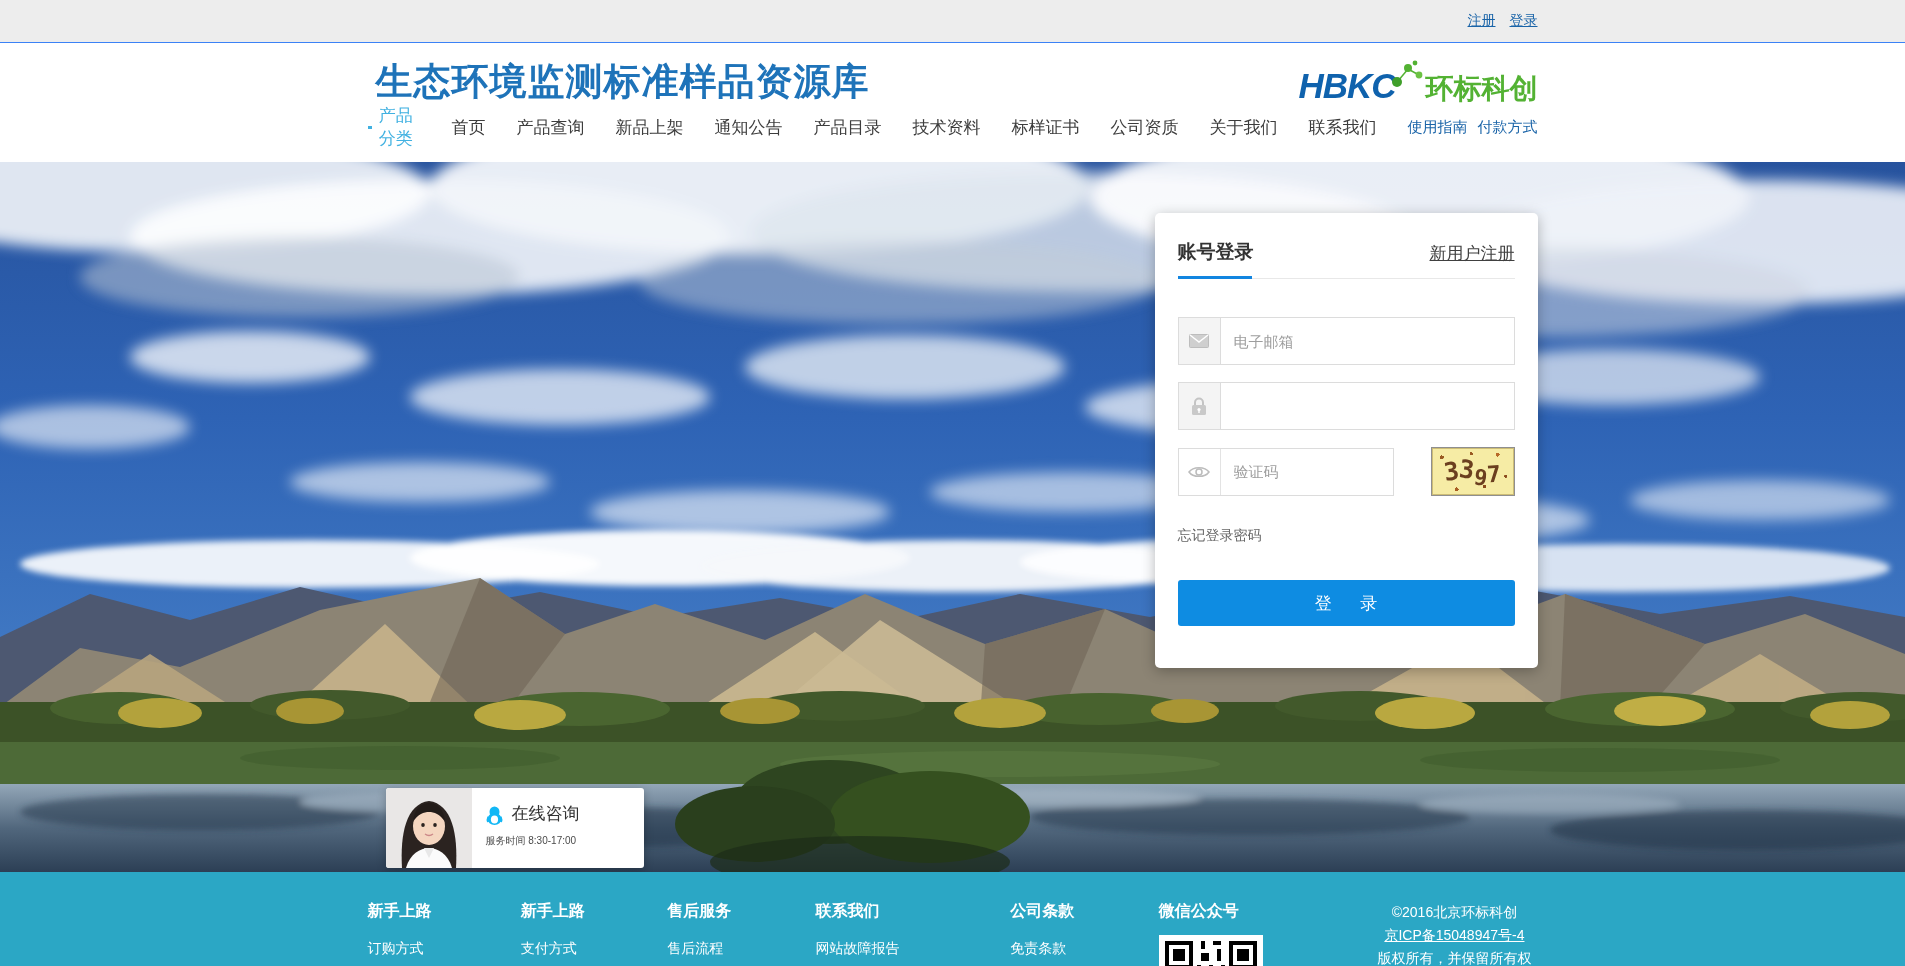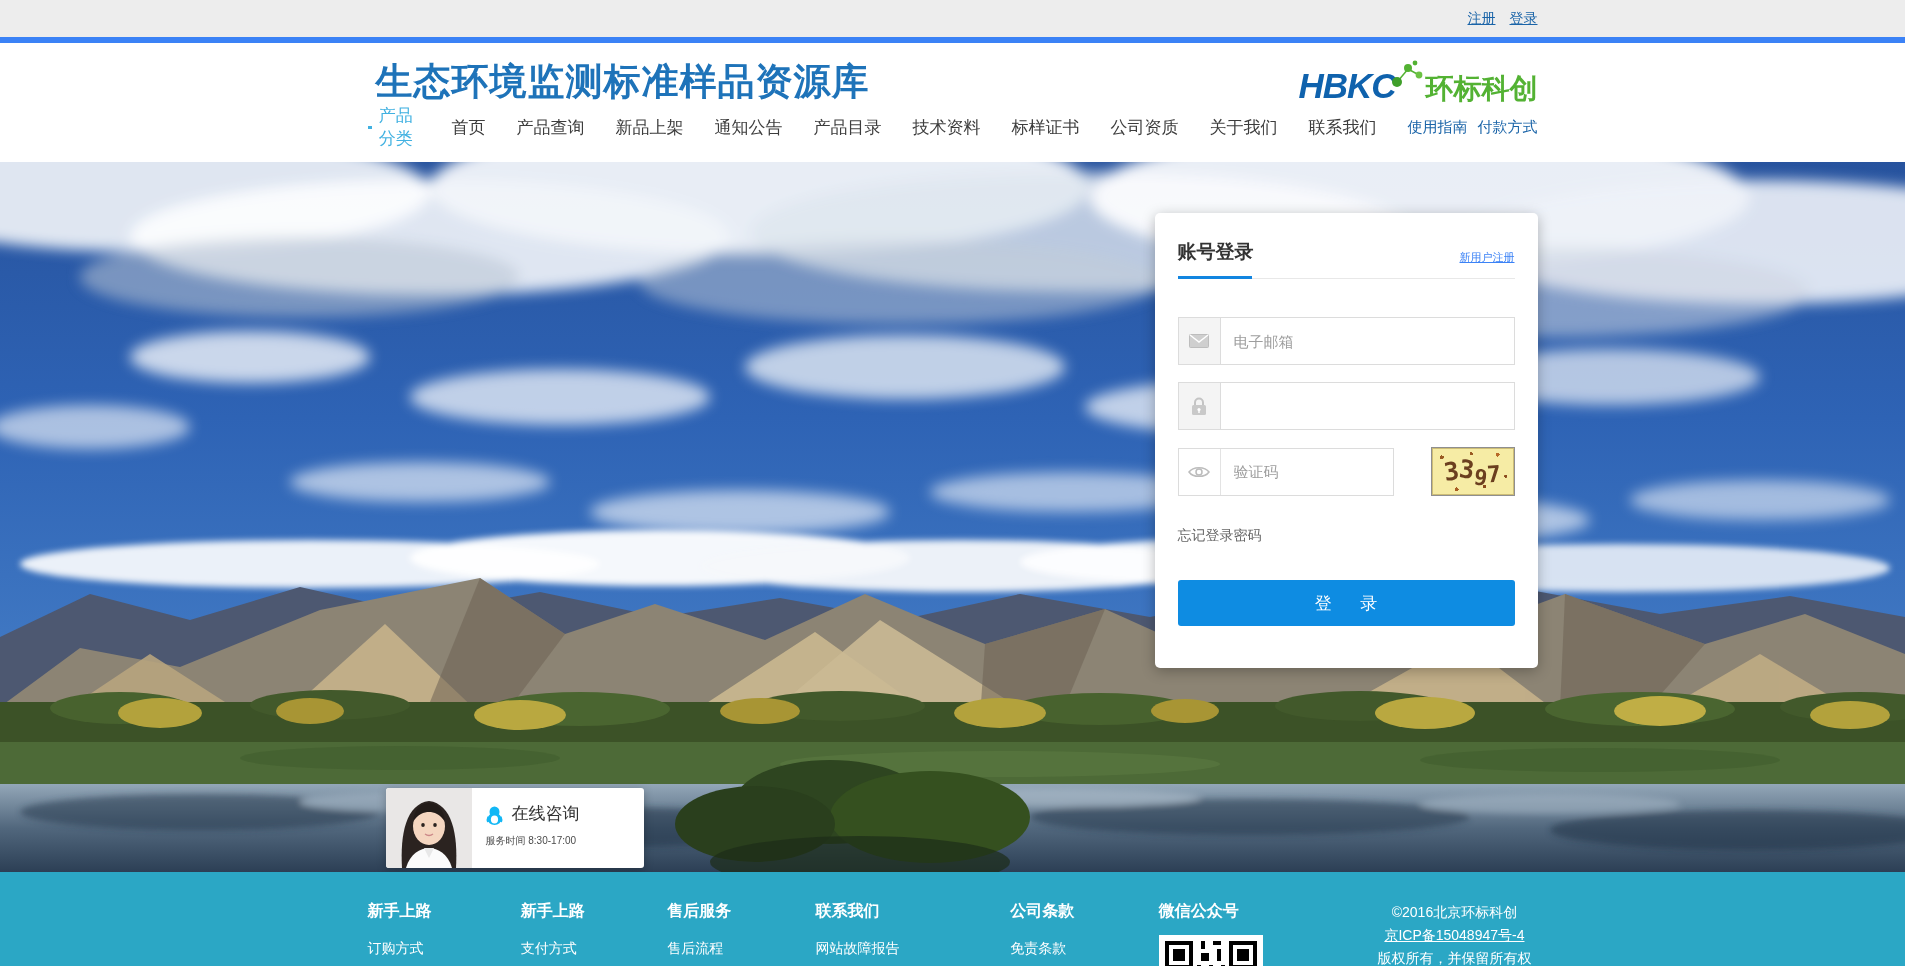--- a/index.html
+++ b/index.html
@@ -3,21 +3,21 @@
 <meta charset="utf-8">
 <style>
   * { margin:0; padding:0; box-sizing:border-box; }
   html,body { background:#fff; }
   body { font-family:"Liberation Sans","DejaVu Sans",sans-serif; }
   .page { width:1905px; height:966px; overflow:hidden; position:relative; background:#fff; }
   .container { width:1170px; margin:0 auto; position:relative; }
   a { cursor:pointer; }
 
   
-  .topbar { height:43px; background:#ededed; border-bottom:6px solid #3b82f6; }
+  .topbar { height:43px; background:#ededed; border-bottom:1px solid #3b82f6; }
   .topbar .container { height:100%; display:flex; align-items:center; justify-content:flex-end; }
   .topbar a { font-size:14px; color:#1a64a8; text-decoration:underline; margin-left:14px; }
 
   
   .header { height:119px; background:#fff; }
   .header .container { height:100%; }
   .site-title { position:absolute; left:8px; top:14px; font-size:37px; font-weight:bold; color:#1e73b9; letter-spacing:1px; white-space:nowrap; }
   .logo { position:absolute; right:0; top:16px; display:flex; align-items:flex-end; }
   .logo-hbkc { font-size:35px; font-style:italic; font-weight:800; color:#0f62ad; letter-spacing:-1px; line-height:1; }
   .logo-dots { margin:0 2px 14px -6px; }
@@ -33,21 +33,21 @@
   
   .hero { position:relative; height:710px; overflow:hidden; background:#2d62b4; }
   .hero > svg.scene { position:absolute; left:0; top:0; width:1905px; height:710px; display:block; }
   .hero-inner { width:1170px; margin:0 auto; position:relative; height:100%; }
 
   
   .login-panel { position:absolute; right:0; top:51px; width:383px; background:#fff; border-radius:5px;
                  box-shadow:0 3px 14px rgba(0,0,0,.28); padding:26px 23px 42px; }
   .panel-head { display:flex; justify-content:space-between; align-items:flex-end; }
   .panel-title { font-size:19px; color:#333; font-weight:700; }
-  .register-link { font-size:11px; color:#3b82f6; text-decoration:underline; }
+  .register-link { font-size:17px; color:#404040; text-decoration:underline; }
   .panel-divider { margin-top:13px; height:1px; background:#e8e8e8; position:relative; }
   .divider-active { position:absolute; left:0; top:-2px; width:74px; height:3px; background:#1285e0; }
 
   .field { display:flex; height:48px; border:1px solid #dcdcdc; background:#fff; align-items:stretch; }
   .f-email { margin-top:38px; }
   .f-pass { margin-top:17px; }
   .field-icon { width:42px; background:#f4f4f4; border-right:1px solid #dcdcdc; display:flex; align-items:center; justify-content:center; flex:none; }
   .field-icon.white { background:#fff; border-right:1px solid #e3e3e3; }
   .field input { border:0; outline:0; flex:1; min-width:0; padding:0 13px; font-size:15px; color:#666; background:transparent; }
   .field input::placeholder { color:#9d9d9d; }

